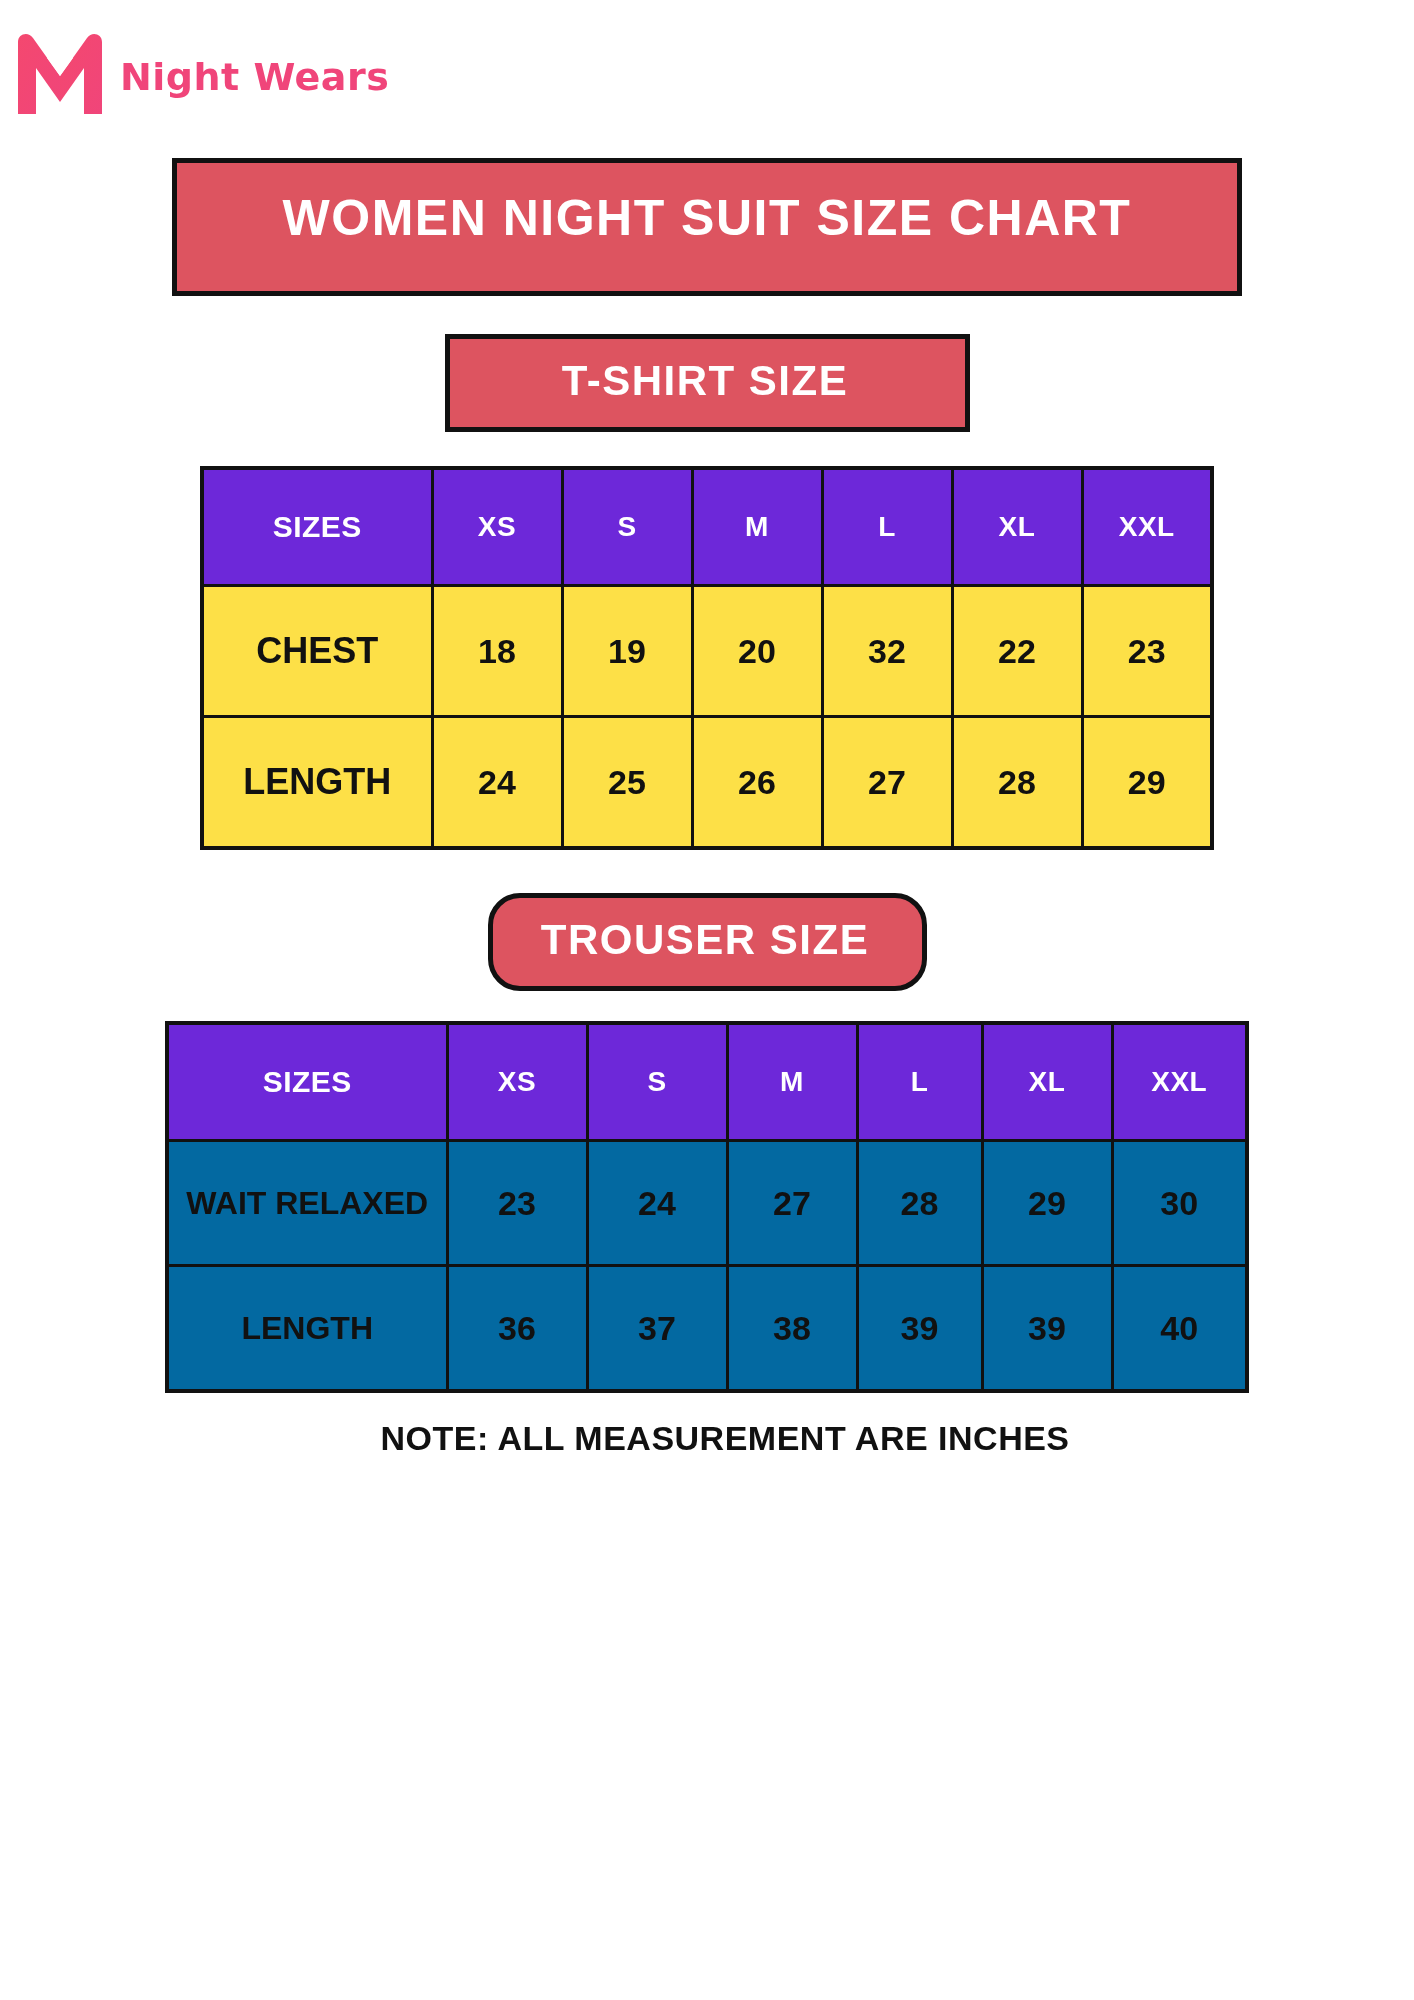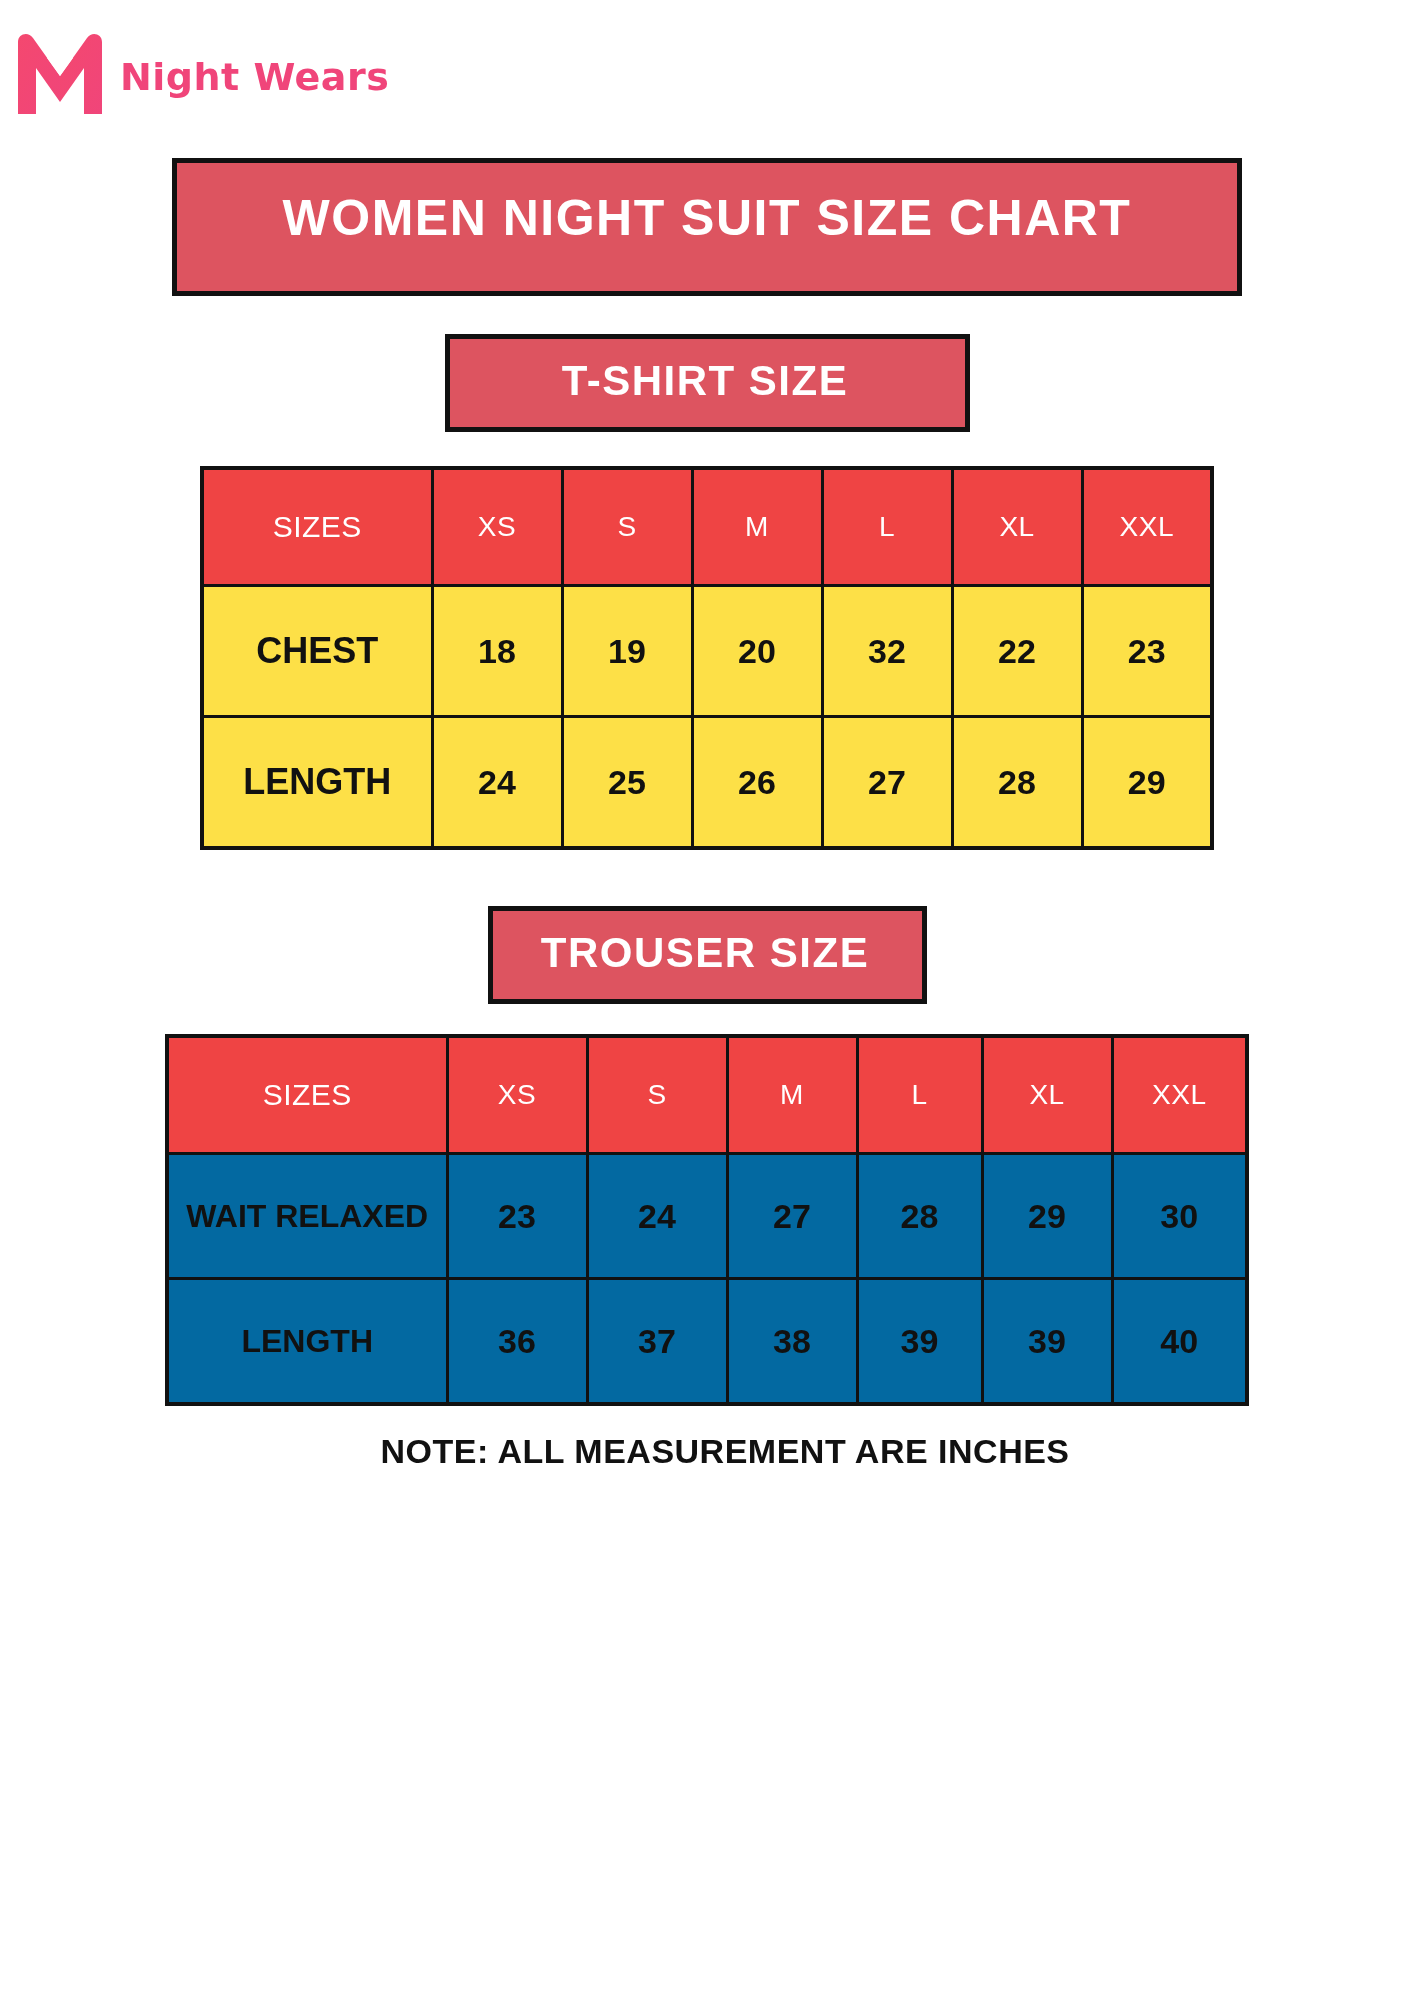--- a/index.html
+++ b/index.html
@@ -59,42 +59,43 @@
     font-size: 50px;
   }
   .banner-sub {
     width: 525px;
     margin: 38px auto 0 auto;
     padding: 18px 4px 22px 0;
     font-size: 42px;
   }
   .banner-sub.trouser {
     width: 439px;
-    margin-top: 56px;
+    margin-top: 43px;
+    border-radius: 32px;
   }
 
   
   table {
     border-collapse: collapse;
     table-layout: fixed;
   }
   table.size-table {
     border: 4px solid #111111;
   }
   table.size-table td, table.size-table th {
     border: 3px solid #111111;
     text-align: center;
     vertical-align: middle;
     font-weight: bold;
     color: #111111;
   }
   table.size-table thead th {
-    background: #ef4444;
+    background: #6d28d9;
     color: #ffffff;
-    font-weight: normal;
+    font-weight: bold;
   }
 
   
   .tshirt-table {
     margin: 34px auto 0 auto;
     width: 1010px;
   }
   .tshirt-table thead th {
     height: 112px;
     font-size: 28px;

